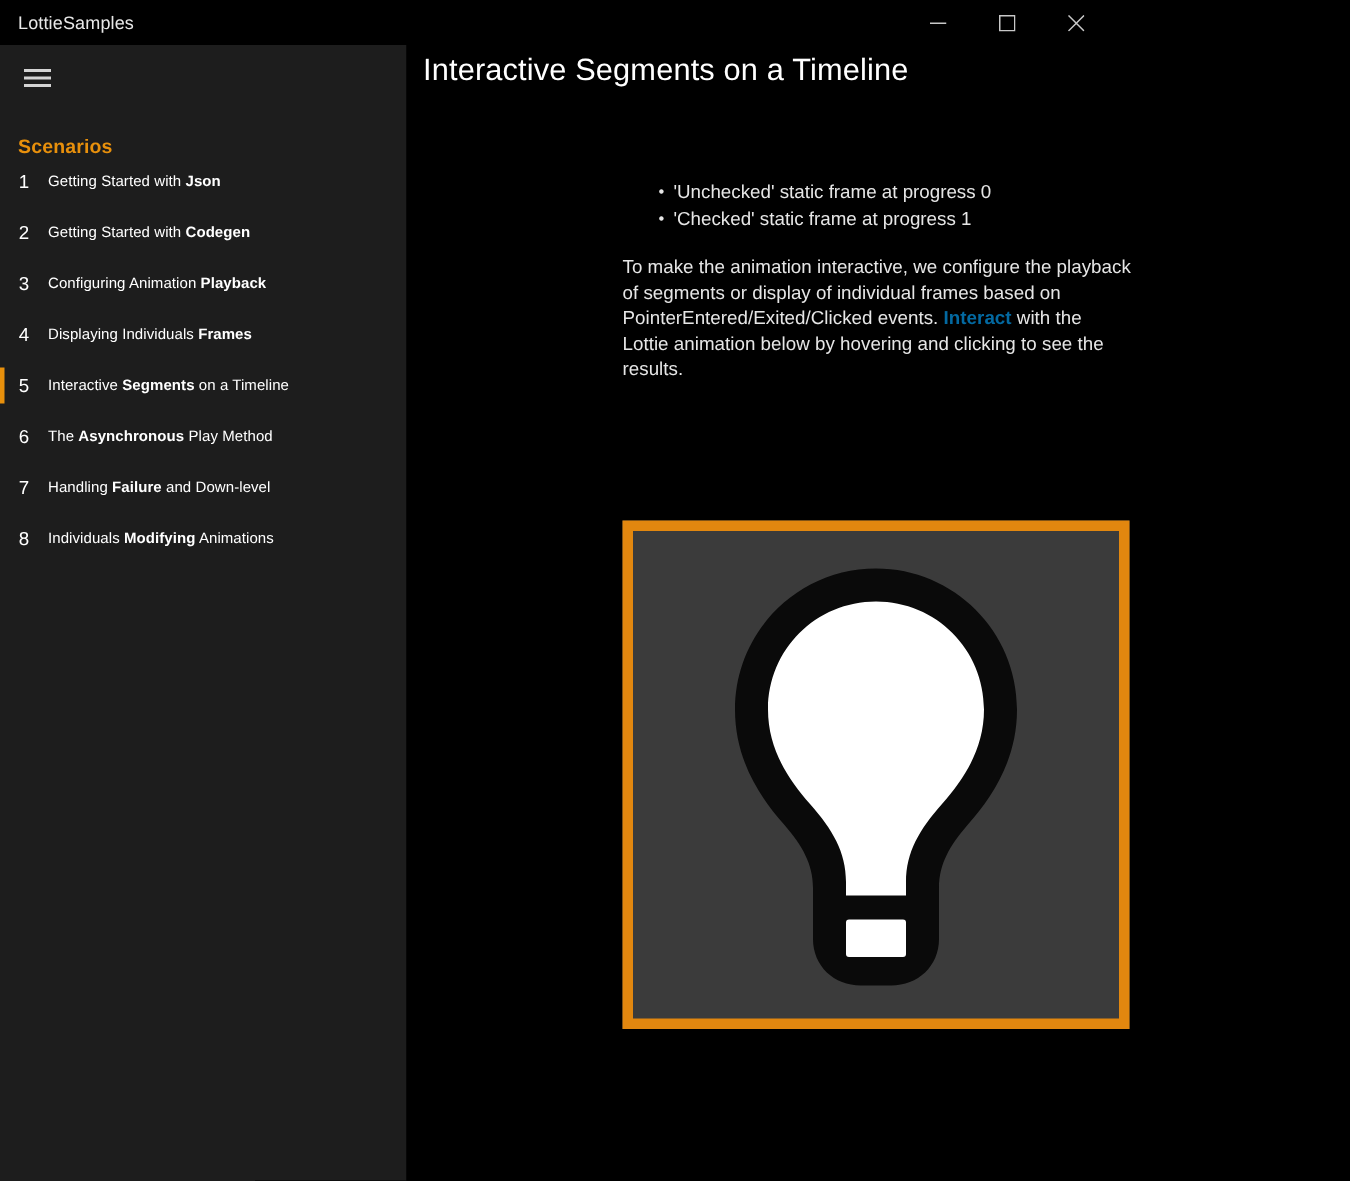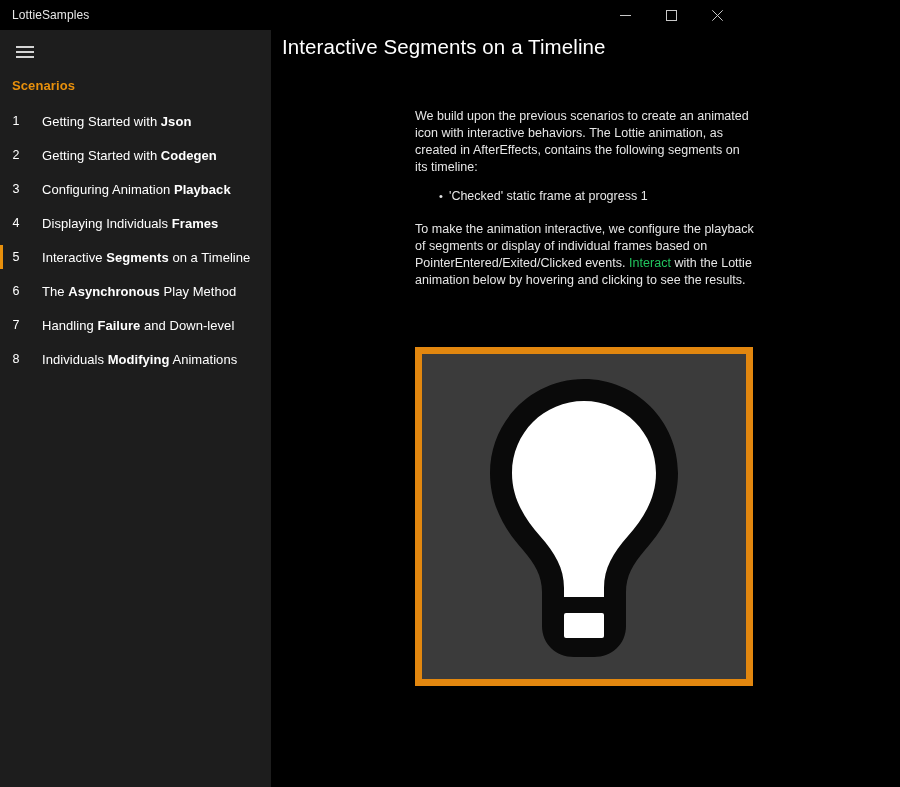--- a/index.html
+++ b/index.html
@@ -77,21 +77,21 @@
   }
   .hamburger .bars i {
     display: block;
     height: 1.5px;
     background: #d4d4d4;
     margin: 3.5px 0;
   }
 
   .scenarios-head {
     position: absolute;
-    left: 12px; top: 48px;
+    left: 12px; top: 60px;
     font-size: 13px;
     font-weight: bold;
     color: #e8900c;
     letter-spacing: 0.1px;
   }
 
   .nav {
     position: absolute;
     left: 0;
     top: 74px;
@@ -116,23 +116,23 @@
   .nav-item.selected .sel { opacity: 1; }
   .nav-num {
     width: 26px;
     text-align: center;
     font-size: 12.5px;
     color: #ffffff;
     flex: 0 0 26px;
     margin-left: 3px;
   }
   .nav-label {
-    font-size: 13px;
+    font-size: 10px;
     color: #ffffff;
-    margin-left: 13px;
+    margin-left: 3px;
     white-space: nowrap;
     letter-spacing: 0.05px;
   }
   .nav-label b { font-weight: bold; }
 
   
   .main {
     position: absolute;
     left: 271px; top: 30px;
     width: 629px; height: 757px;
@@ -154,21 +154,21 @@
     left: 144px;
     top: 78px;
     width: 339px;
   }
   .para {
     font-size: 12.5px;
     line-height: 17px;
     color: #e6e6e6;
     letter-spacing: 0.02px;
   }
-  .para b { font-weight: normal; color:#22c55e; }
+  .para b { font-weight: bold; color:#0369a1; }
   .para-2 { margin-top: 15px; }
 
   ul.bullets {
     margin: 12px 0 0 0;
     padding: 0 0 0 24px;
     list-style: none;
   }
   ul.bullets li {
     font-size: 12.5px;
     line-height: 17.5px;
@@ -306,23 +306,23 @@
 
     </div>
   </div>
 
   <div class="main">
 
     <div class="page-title">Interactive Segments on a Timeline</div>
 
     <div class="content">
 
-      <div class="para">We build upon the previous scenarios to create an animated icon with interactive behaviors. The Lottie animation, as created in AfterEffects, contains the following segments on its timeline:</div>
 
       <ul class="bullets">
+        <li>'Unchecked' static frame at progress 0</li>
         <li>'Checked' static frame at progress 1</li>
       </ul>
 
       <div class="para para-2"><span>To make the animation interactive, we configure the playback of segments or display of individual frames based on PointerEntered/Exited/Clicked events. </span><b>Interact</b><span> with the Lottie animation below by hovering and clicking to see the results.</span></div>
 
     </div>
 
     <div class="anim-frame">
       <svg viewBox="0 0 324 325" preserveAspectRatio="xMidYMid meet">
 

